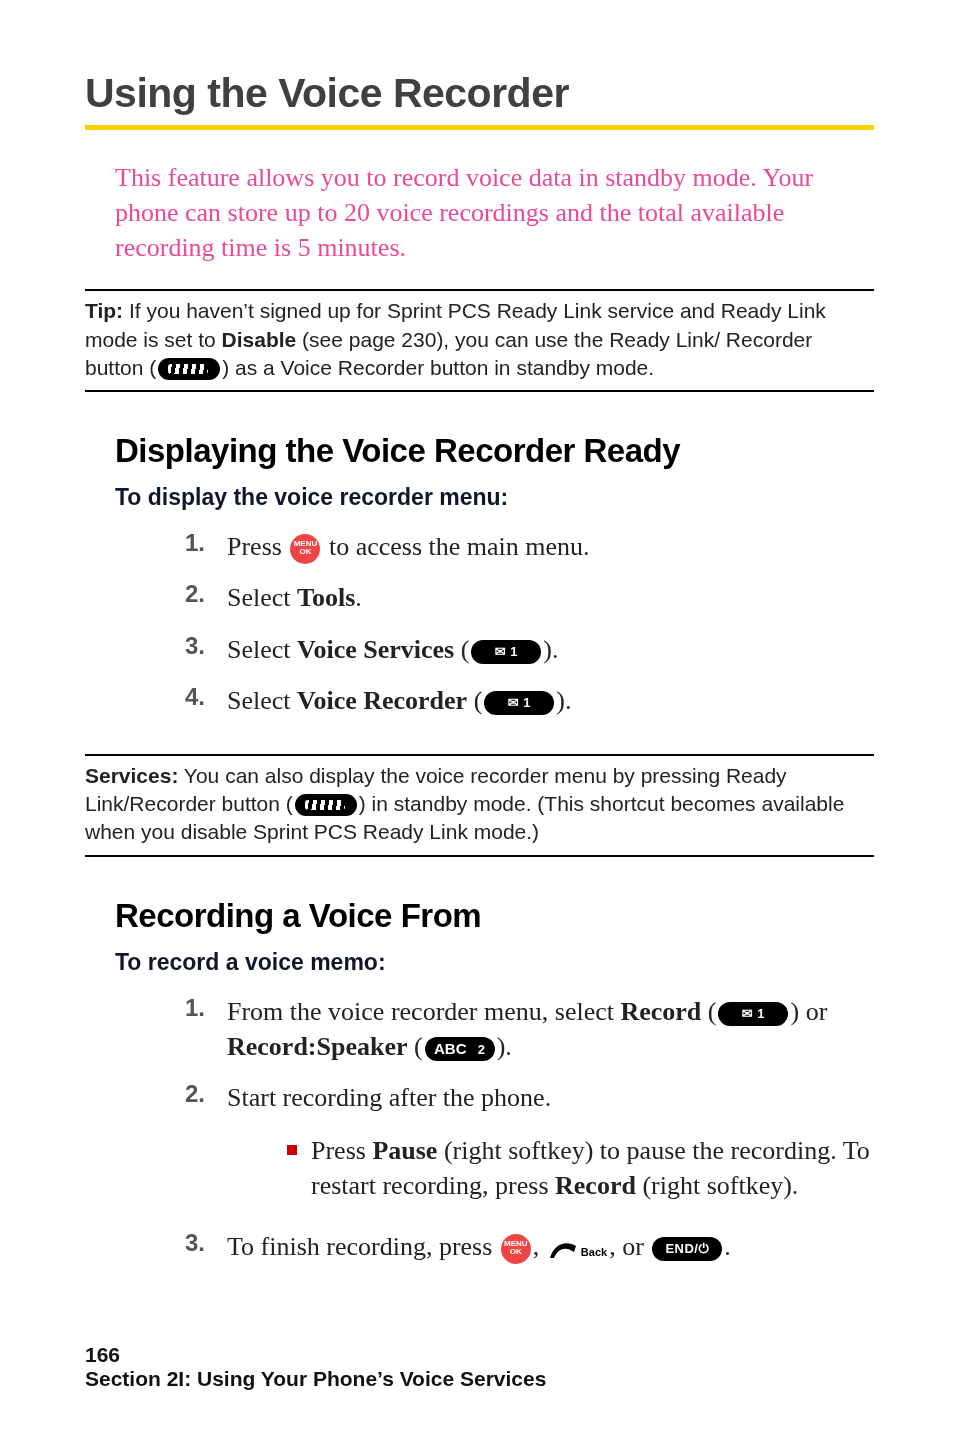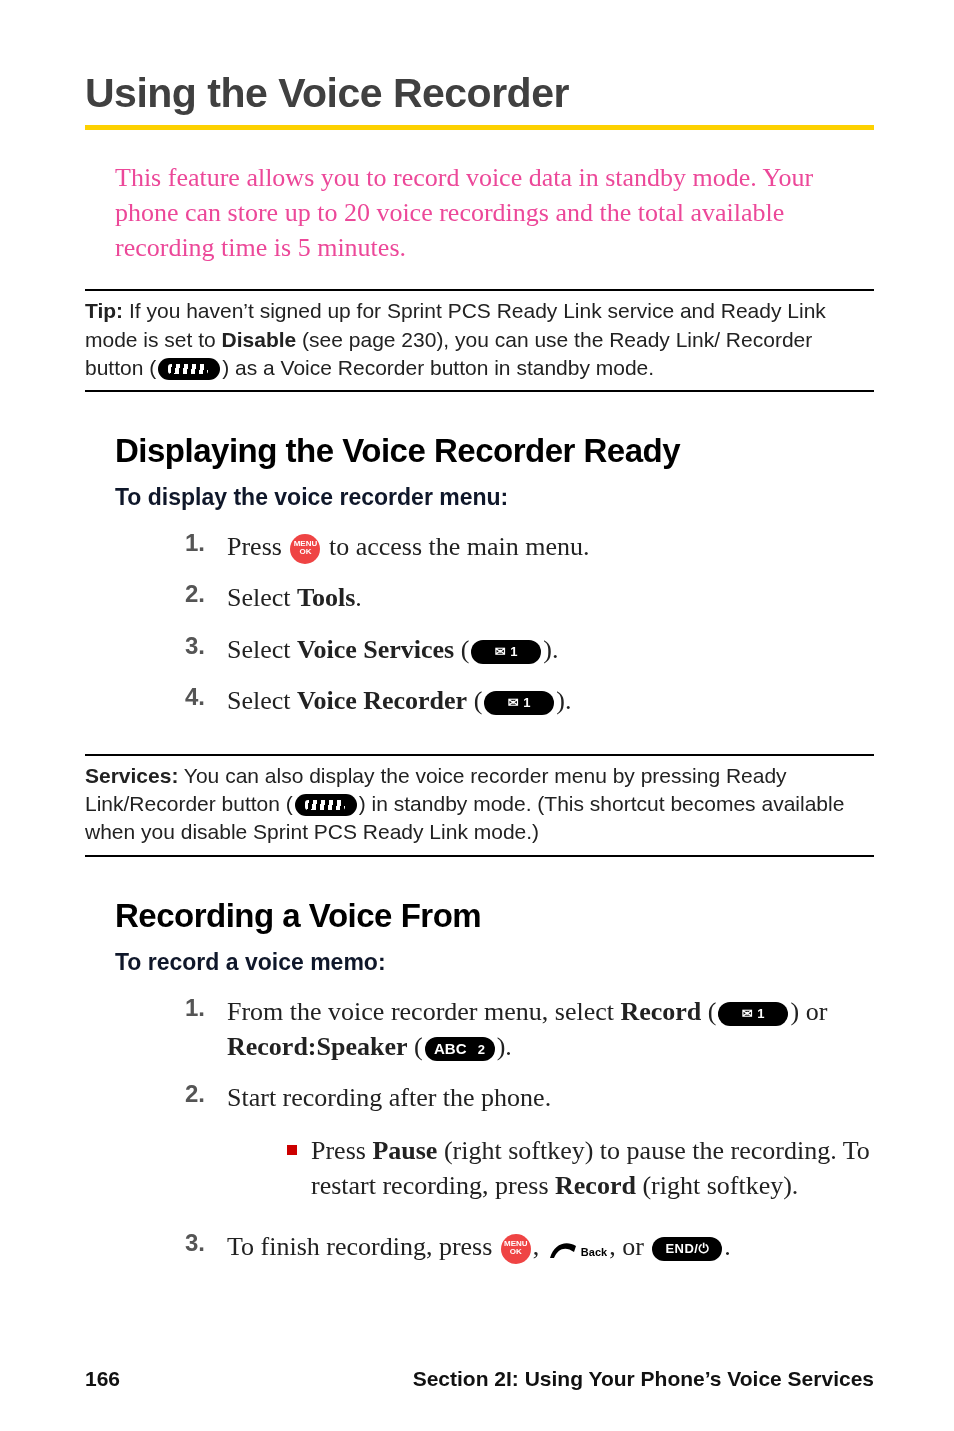--- a/index.html
+++ b/index.html
@@ -197,20 +197,21 @@
   }
   .paren { font-family: Georgia, serif; }
   .footer {
     margin-top: auto;
     display: flex;
     justify-content: space-between;
     font-family: "Helvetica Neue", Arial, sans-serif;
     font-weight: 700;
     font-size: 21px;
     padding-top: 30px;
+    flex-direction: column;
   }
 </style>
 </head>
 <body>
 
 <div class="page">
 
   <h1 class="section-title">Using the Voice Recorder</h1>
   <div class="yellow-rule"></div>
 

